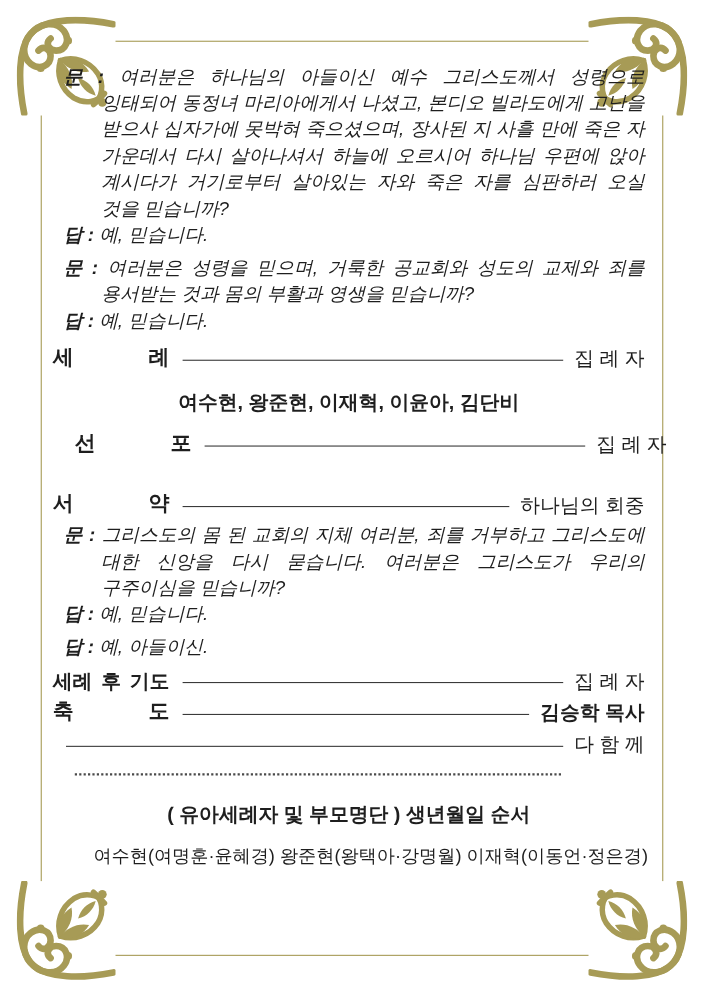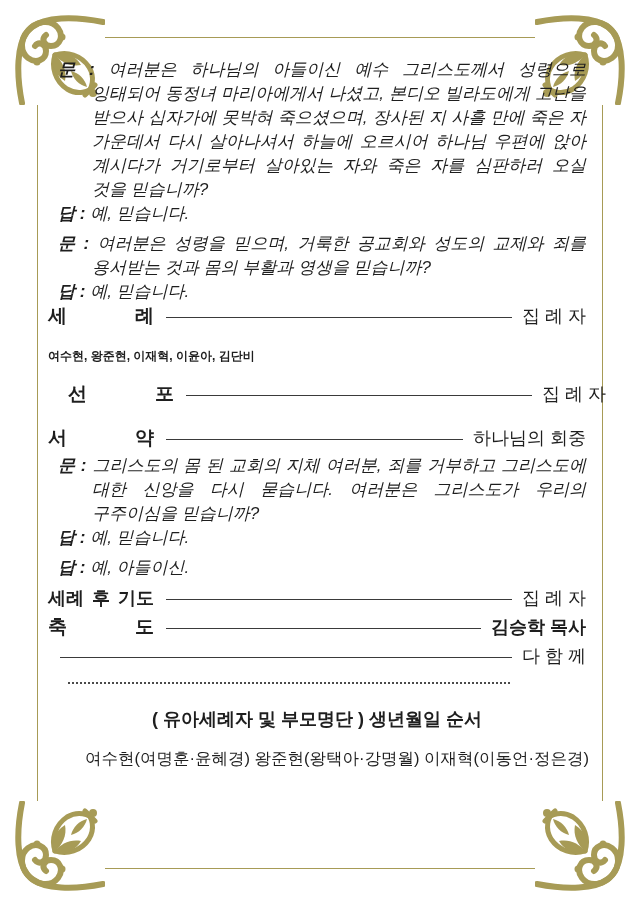--- a/index.html
+++ b/index.html
@@ -14,33 +14,33 @@
   .corner.tr{right:15px;top:15px;transform:scaleX(-1);}
   .corner.bl{left:15px;bottom:15px;transform:scaleY(-1);}
   .corner.br{right:15px;bottom:15px;transform:scale(-1,-1);}
   .content{position:absolute;left:48px;top:58px;width:540px;z-index:2;}
 
   .qa{margin-left:10px;width:528px;}
   .qa p{margin:0;font-size:17px;line-height:24px;text-align:justify;
         word-break:keep-all;padding-left:34px;text-indent:-34px;font-style:italic;}
   .qa .lbl{font-weight:bold;}
   .mb6{margin-bottom:6px;}
-  .mt4{margin-top:4px;} .mt6{margin-top:6px;} .mt10{text-align:center;}
-  .mt14{margin-top:14px;margin-left:20px;} .mt16{margin-top:16px;} .mt20{margin-top:20px;}
+  .mt4{margin-top:4px;} .mt6{margin-top:6px;} .mt10{margin-top:10px;text-align:center;}
+  .mt14{margin-top:14px;margin-left:20px;} .mt16{margin-top:16px;} .mt20{margin-top:31px;}
   .mt21{margin-top:5px;} .mt22{margin-top:22px;}
 
   .row{display:flex;align-items:center;width:538px;line-height:24px;}
   .row-title{font-weight:bold;font-size:19px;width:106px;flex:0 0 106px;
              text-align-last:justify;letter-spacing:0;}
   .row-title.long{font-size:18px;}
   .row-line{flex:1;height:0;border-top:1.4px solid #3a3a3a;margin:2px 10px 0 12px;}
   .row-right{font-size:18px;white-space:nowrap;}
   .row-right.bold{font-weight:bold;}
 
-  .names-center{font-weight:bold;font-size:12px;line-height:24px;width:538px;}
+  .names-center{font-weight:bold;font-size:18px;text-align:center;line-height:24px;width:538px;}
 
   .dotted-sep{width:442px;border-top:2px dotted #4a4a4a;height:0;}
 
   .footer-heading{font-weight:bold;font-size:18px;text-align:center;line-height:26px;width:538px;}
   .footer-line{font-size:16.5px;text-align:center;line-height:24px;width:538px;word-break:keep-all;}
 </style>
 </head>
 <body>
 
 <svg width="0" height="0" style="position:absolute">

